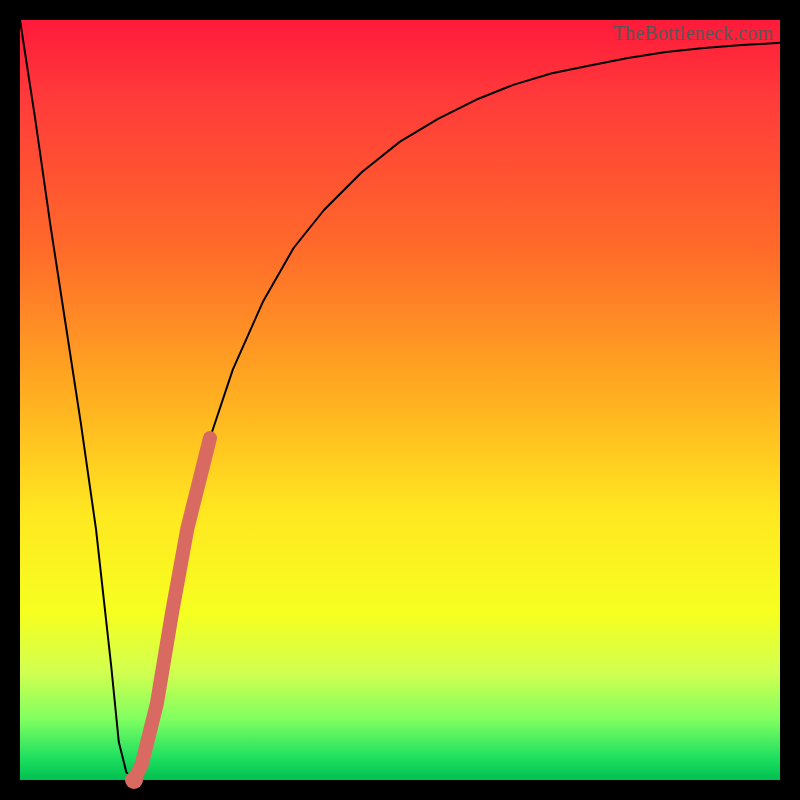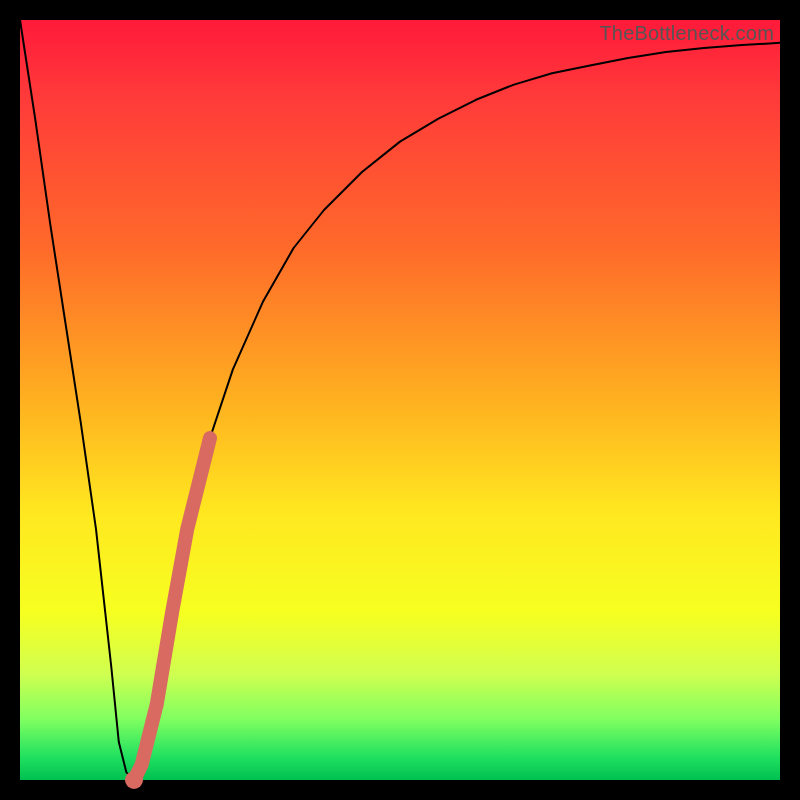--- a/index.html
+++ b/index.html
@@ -9,20 +9,21 @@
     height: 800px;
     overflow: hidden;
     font-family: Arial, Helvetica, sans-serif;
   }
   .frame {
     position: relative;
     width: 800px;
     height: 800px;
     background: #000;
     box-sizing: border-box;
+    font-family: Liberation Serif, serif;
   }
   .plot-area {
     position: absolute;
     left: 20px;
     top: 20px;
     width: 760px;
     height: 760px;
     
     background: linear-gradient(to bottom,
       #ff1a3a 0%,

